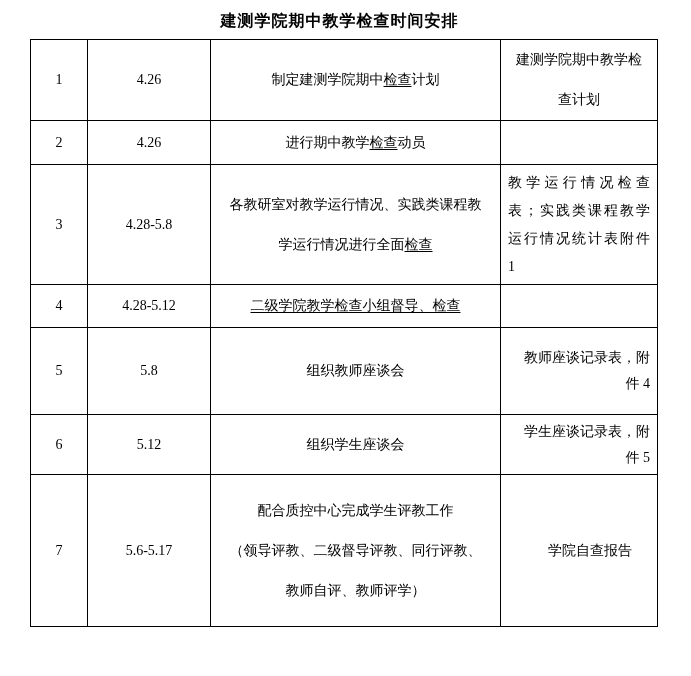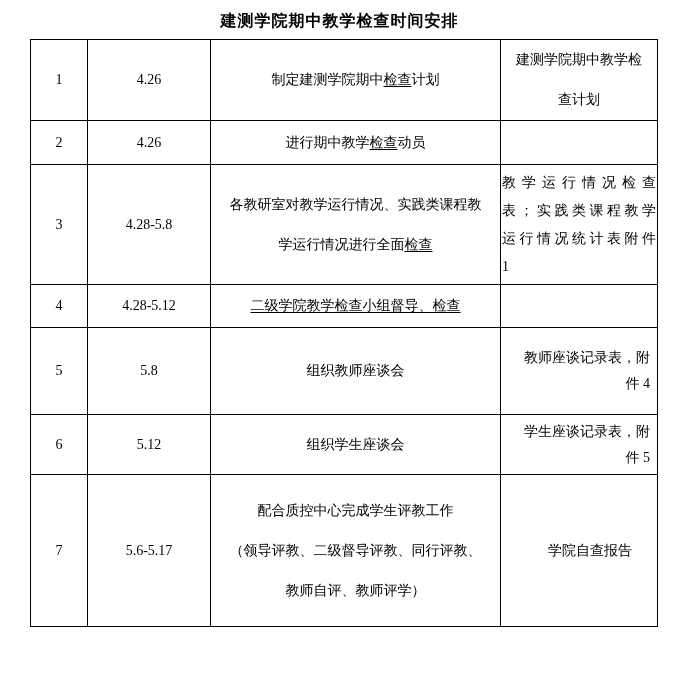--- a/index.html
+++ b/index.html
@@ -68,21 +68,21 @@
   td.mat-center40 {
     line-height: 40px;
     white-space: pre-line;
     text-align: center;
   }
   td.mat-justify {
     line-height: 28px;
     white-space: pre-line;
     text-align: justify;
     text-align-last: justify;
-    padding: 0 1px;
+    padding: 0 7px;
   }
   td.mat-left {
     line-height: 26px;
     white-space: pre-line;
     text-align: right;
     padding: 0 7px;
   }
   td.mat-center { text-align: center; padding-left: 28px; }
 </style>
 </head>

